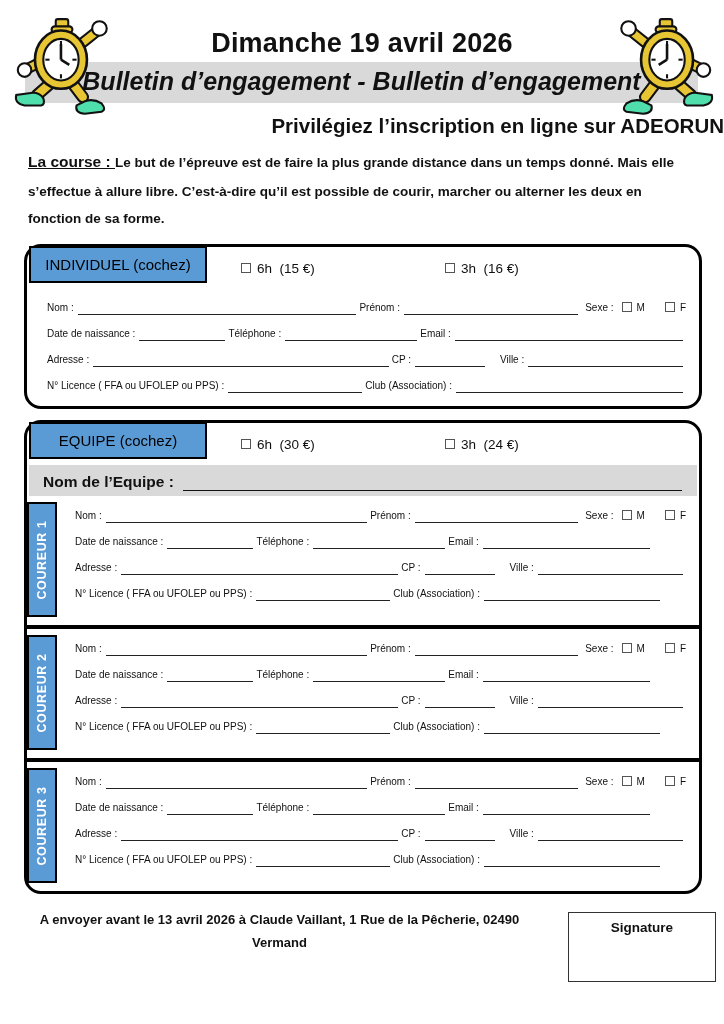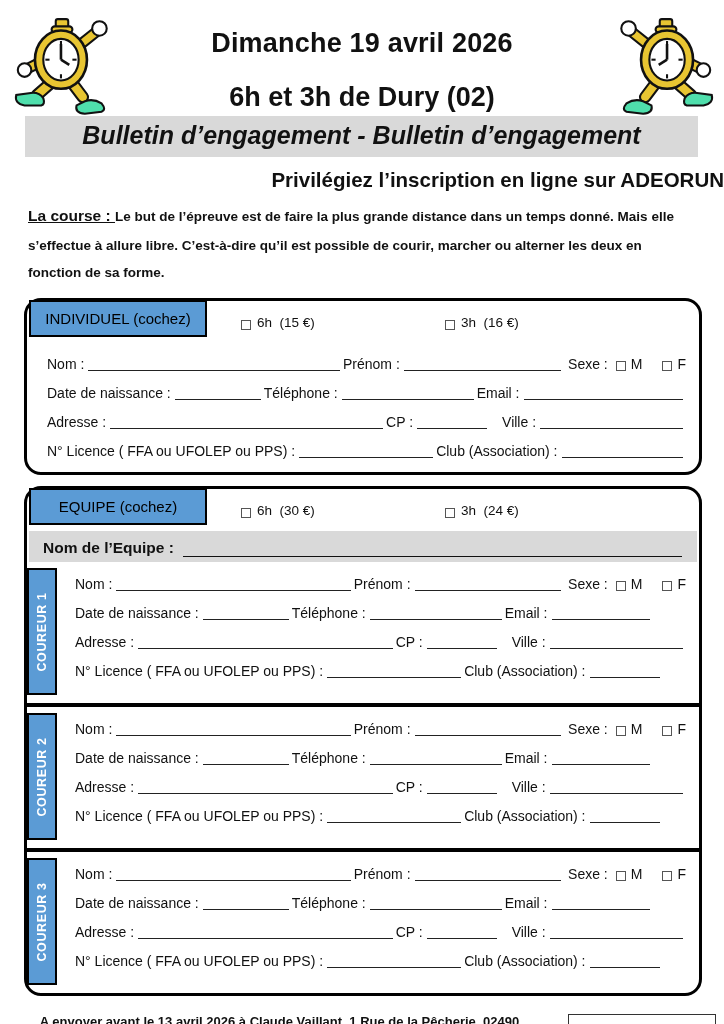--- a/index.html
+++ b/index.html
@@ -33,30 +33,30 @@
   
   .box { position:relative; margin:11px 22px 0 24px; border:3.5px solid #000; border-radius:17px; background:#fff; }
   .box-head { position:relative; height:42px; }
   .blue-tab {
     position:absolute; left:2px; top:-1px; width:178px; height:37px;
     background:#5B9BD5; border:2.5px solid #000;
     color:#000000; font-weight:normal; font-size:15px;
     display:flex; align-items:center; justify-content:center;
   }
   .opts { position:absolute; left:214px; right:16px; top:0; height:42px; display:flex; align-items:center; }
-  .opt { display:flex; align-items:flex-end; width:204px; font-size:13.5px; }
+  .opt { display:flex; align-items:center; width:204px; font-size:13.5px; }
   .opt-label { white-space:pre; }
   .cb {
     display:inline-block; width:10px; height:10px;
     border:1.6px solid #555; background:#fff; margin-right:6px; flex:none;
   }
 
   
   .fields { padding:0 13px 13px 20px; }
-  .frow { display:flex; align-items:center; margin-top:13px; font-size:14px; white-space:nowrap; }
+  .frow { display:flex; align-items:flex-start; margin-top:13px; font-size:10px; white-space:nowrap; }
   .frow .lbl { flex:none; }
   .fill { border-bottom:1.5px solid #222; height:13px; margin:0 3px 0 4px; flex:none; }
   .g160 { flex:1.6; }  .g100 { flex:1; }  .g210 { flex:2.1; }  .g110 { flex:1.1; }
   .w86  { width:86px; } .w132 { width:132px; } .w70 { width:70px; } .w134 { width:134px; }
   .sex { margin-left:4px; display:flex; align-items:flex-end; }
   .sex .cb { margin:0 5px 1px 8px; }
   .sex .fgap { margin-left:20px; }
   .mr36 { margin-right:36px; }
   .mr26 { margin-right:26px; }
   .sp12 { width:12px; flex:none; border:none; }
@@ -142,21 +142,20 @@
       <line x1="49" y1="24" x2="49" y2="28" stroke="#111" stroke-width="2"></line>
       <line x1="49" y1="56" x2="49" y2="60" stroke="#111" stroke-width="2"></line>
       <line x1="34" y1="42" x2="38" y2="42" stroke="#111" stroke-width="2"></line>
       <line x1="60" y1="42" x2="64" y2="42" stroke="#111" stroke-width="2"></line>
       <line x1="49" y1="42" x2="49" y2="27" stroke="#111" stroke-width="2.5"></line>
       <line x1="49" y1="42" x2="57" y2="47" stroke="#111" stroke-width="2.5"></line>
     </svg>
   </div>
 
   <div class="date-title">Dimanche 19 avril 2026</div>
-  <div class="event-title">6h et 3h de Dury (02)</div>
   <div class="banner">Bulletin d’engagement  -  Bulletin d’engagement</div>
   <div class="online-notice">Privilégiez l’inscription en ligne sur ADEORUN</div>
 
   <p class="course"><span class="lead">La course : </span><span>Le but de l’épreuve est de faire la plus grande distance dans un temps donné. Mais elle s’effectue à allure libre. C’est-à-dire qu’il est possible de courir, marcher ou alterner les deux en fonction de sa forme.</span></p>
 
   <div class="box">
     <div class="box-head">
       <div class="blue-tab">INDIVIDUEL (cochez)</div>
       <div class="opts">
         <div class="opt">

